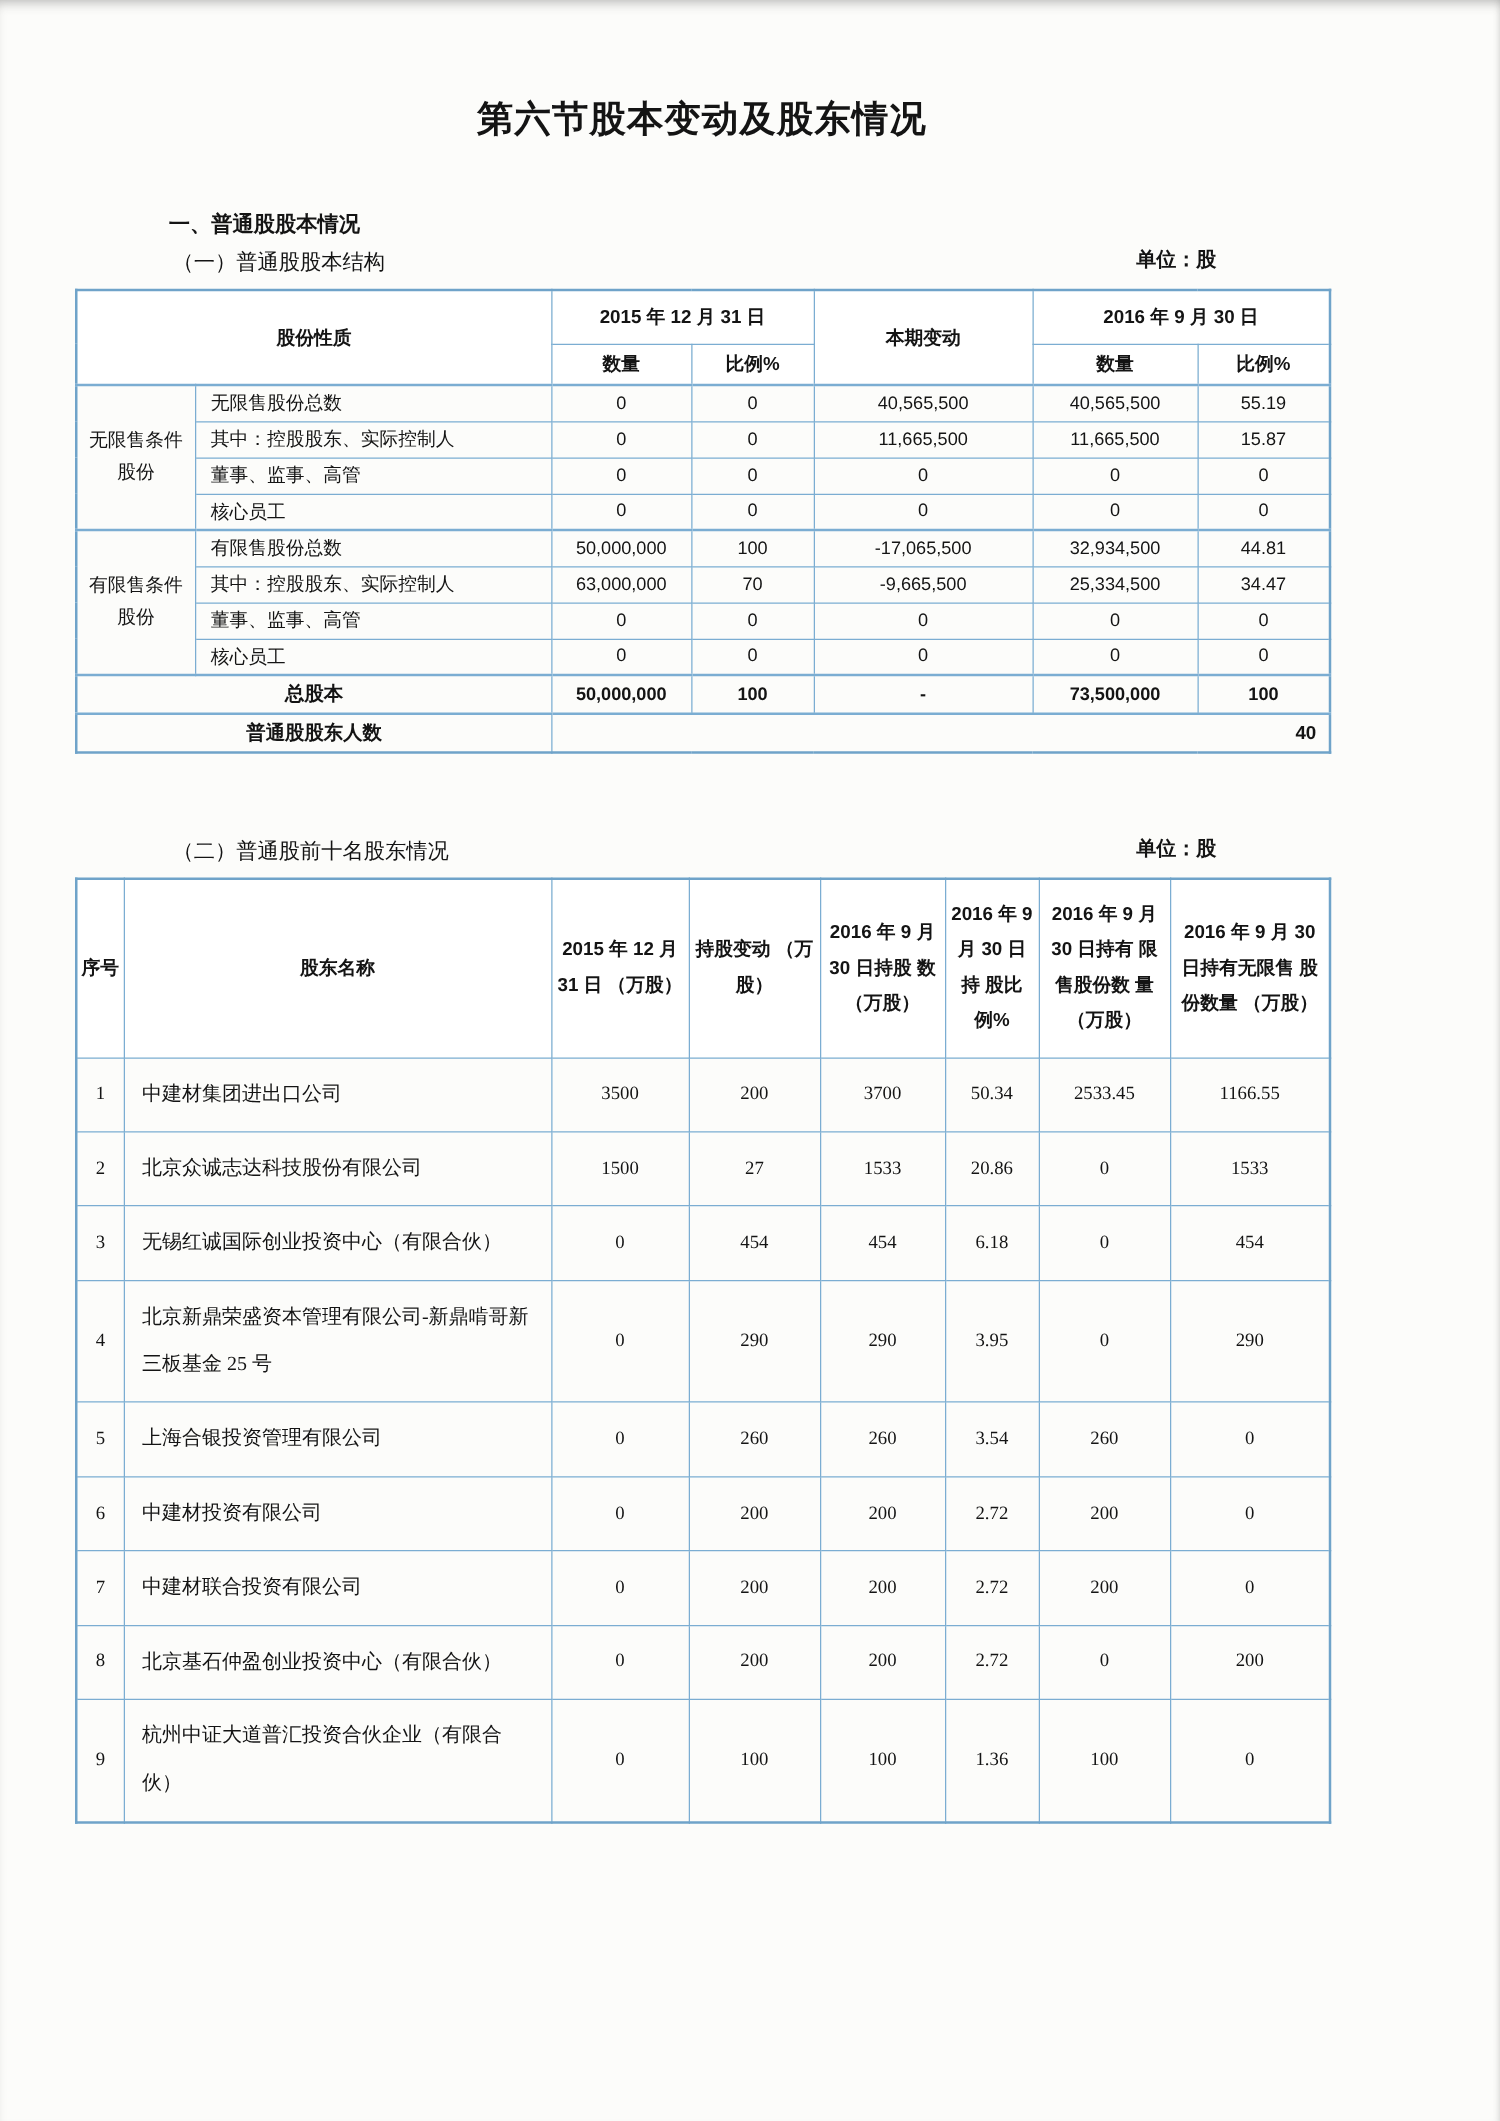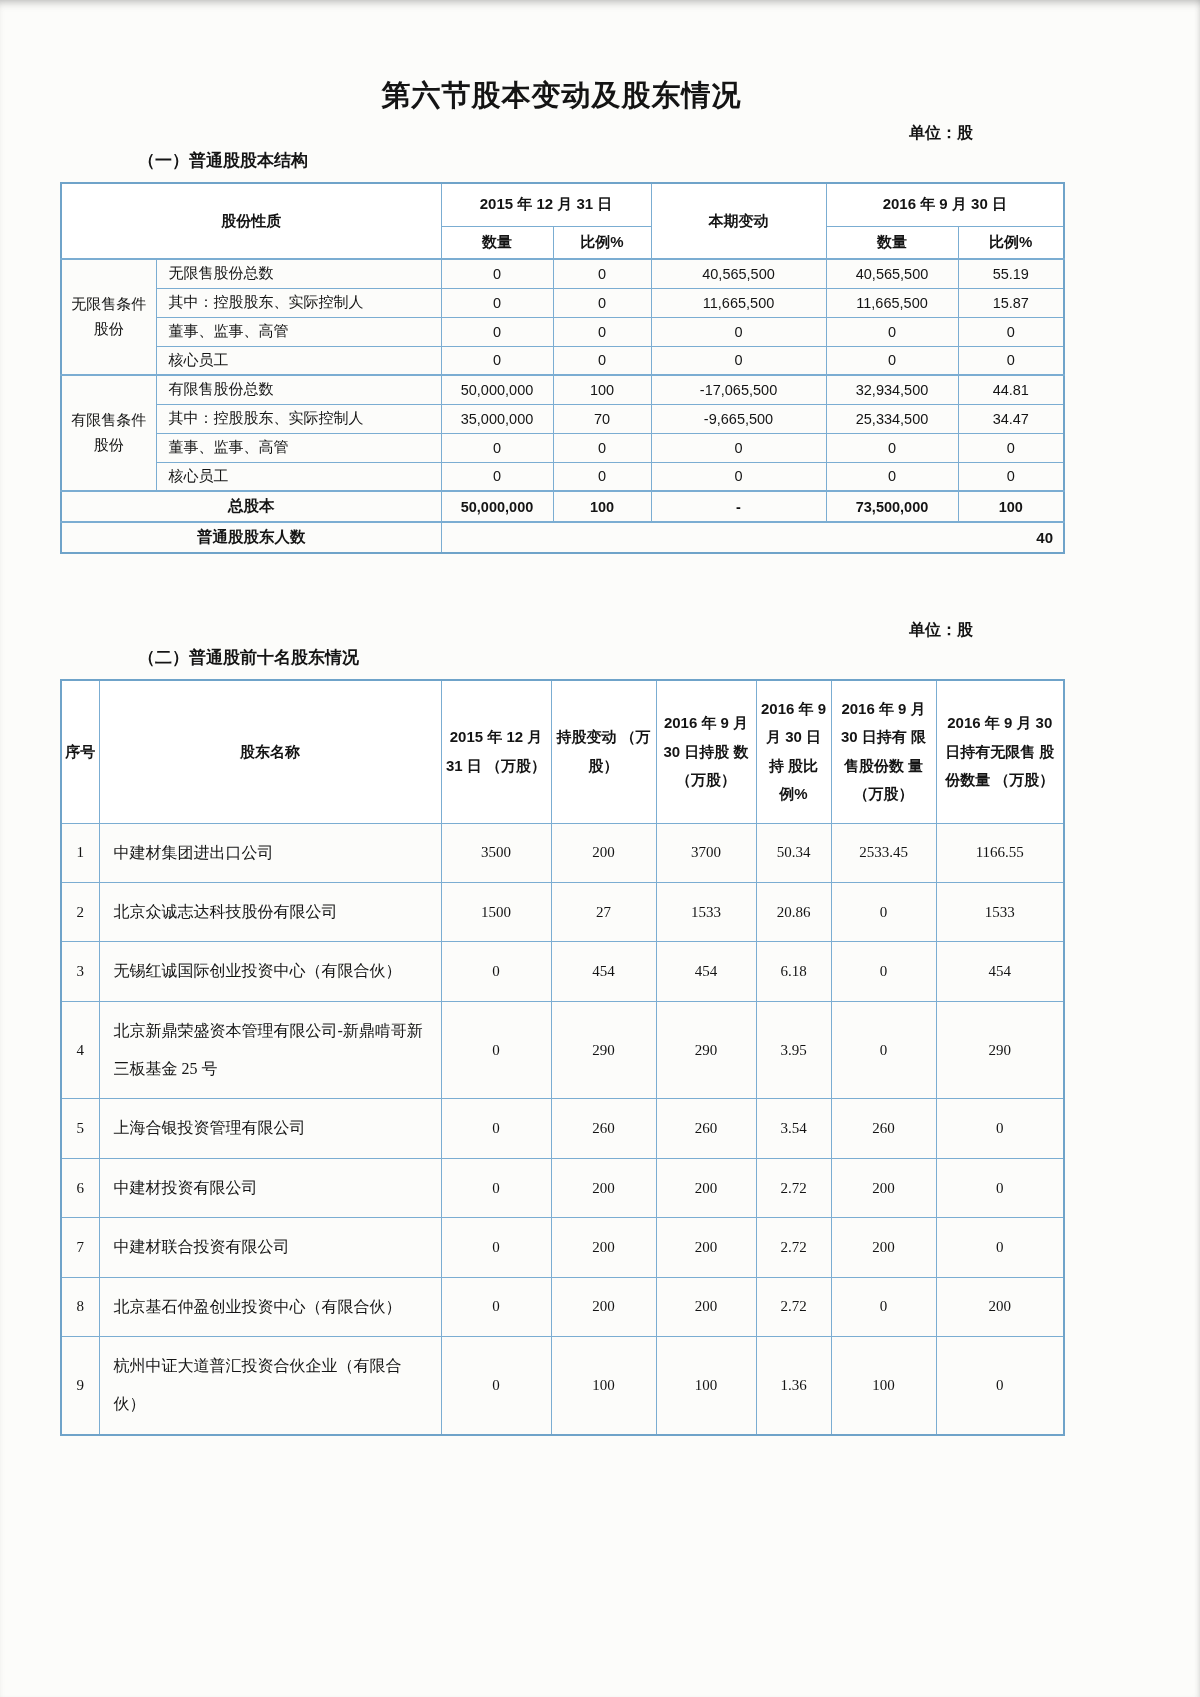--- a/index.html
+++ b/index.html
@@ -25,21 +25,21 @@
     font-family: "Liberation Sans", "DejaVu Sans", sans-serif;
   }
 
   .sec-heading {
     margin-top: 52px;
     padding-left: 75px;
     font-size: 17px;
     font-weight: bold;
   }
   .sub-line { margin-top: 7px; padding-left: 78px; position: relative; }
-  .sub-heading { font-size: 17px; font-weight: bold; display: inline-block; margin-top: 26px; }
+  .sub-heading { font-size: 17px; font-weight: normal; display: inline-block; }
   .unit-label {
     position: absolute; right: 90px; top: 0;
     font-size: 16px; font-weight: bold;
   }
 
   table { border-collapse: collapse; table-layout: fixed; width: 1003px; margin-top: 10px; }
   td, th { border: 1px solid #7badd2; overflow: hidden; }
   table.bordered { border: 2px solid #6fa3c9; }
 
   
@@ -82,20 +82,21 @@
   .t2 .no-cell { font-size: 15px; }
 </style>
 </head>
 <body>
 
 <div class="page">
   <div class="content">
 
     <div class="doc-title">第六节股本变动及股东情况</div>
 
+    <div class="sec-heading">一、普通股股本情况</div>
 
     <div class="sub-line">
       <span class="sub-heading">（一）普通股股本结构</span>
       <span class="unit-label">单位：股</span>
     </div>
 
     <table class="t1 bordered">
       <colgroup>
         <col style="width:95px">
           <col style="width:285px">
@@ -157,21 +158,21 @@
             <td class="group-cell" rowspan="4">有限售条件股份</td>
             <td class="item-label">有限售股份总数</td>
             <td class="num">50,000,000</td>
             <td class="num">100</td>
             <td class="num">-17,065,500</td>
             <td class="num">32,934,500</td>
             <td class="num">44.81</td>
           </tr>
           <tr>
             <td class="item-label">其中：控股股东、实际控制人</td>
-            <td class="num">35,000,000</td>
+            <td class="num">63,000,000</td>
             <td class="num">70</td>
             <td class="num">-9,665,500</td>
             <td class="num">25,334,500</td>
             <td class="num">34.47</td>
           </tr>
           <tr>
             <td class="item-label">董事、监事、高管</td>
             <td class="num">0</td>
             <td class="num">0</td>
             <td class="num">0</td>

